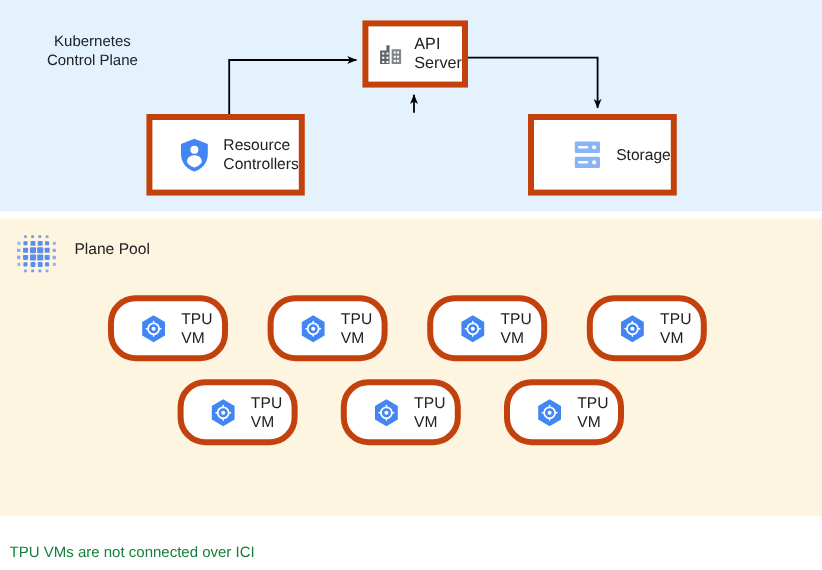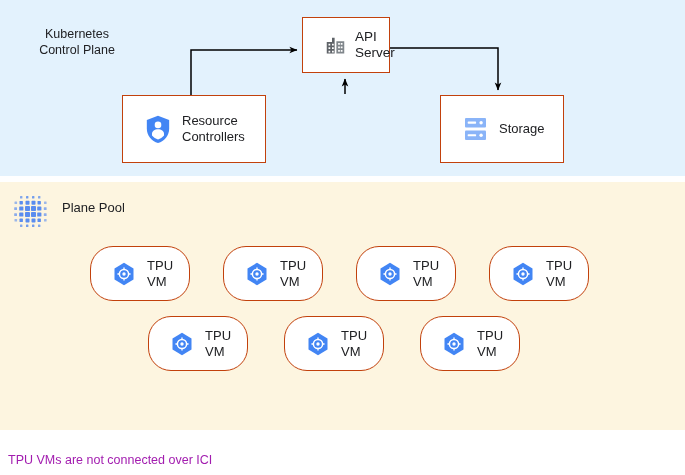--- a/index.html
+++ b/index.html
@@ -65,25 +65,25 @@
     left: 11px;
     top: 192px;
     width: 42px;
     height: 42px;
   }
 
   
   .card {
     position: absolute;
     background: #ffffff;
-    border: 1px solid #c2410c;
+    border: 5px solid #c2410c;
     box-sizing: border-box;
     display: flex;
     align-items: center;
-    justify-content: flex-start;
+    justify-content: flex-end;
     padding-left: 22px;
   }
   .card-icon {
     flex: 0 0 auto;
     display: flex;
     align-items: center;
     justify-content: center;
   }
   .card-label {
     color: #202124;
@@ -93,21 +93,21 @@
   }
 
   
   #api-server-card {
     left: 302px; top: 17px; width: 88px; height: 56px;
     gap: 9px;
   }
   #api-server-card .card-label { font-size: 13.5px; }
 
   #resource-controllers-card {
-    left: 122px; top: 95px; width: 144px; height: 68px;
+    left: 122px; top: 95px; width: 132px; height: 68px;
     gap: 11px;
   }
   #scheduler-card {
     left: 281px; top: 95px; width: 140px; height: 68px;
     gap: 11px;
   }
   #storage-card {
     left: 440px; top: 95px; width: 124px; height: 68px;
     gap: 11px;
   }
@@ -130,21 +130,21 @@
     left: 0; top: 0;
     width: 685px; height: 475px;
     pointer-events: none;
   }
 
   
   #footer-note {
     position: absolute;
     left: 8px;
     top: 452px;
-    color: #a21caf;
+    color: #15803d;
     font-size: 12.5px;
     line-height: 16px;
   }
 </style>
 </head>
 <body>
 
 <div id="diagram">
 
   <div class="band" id="control-plane-band"></div>

